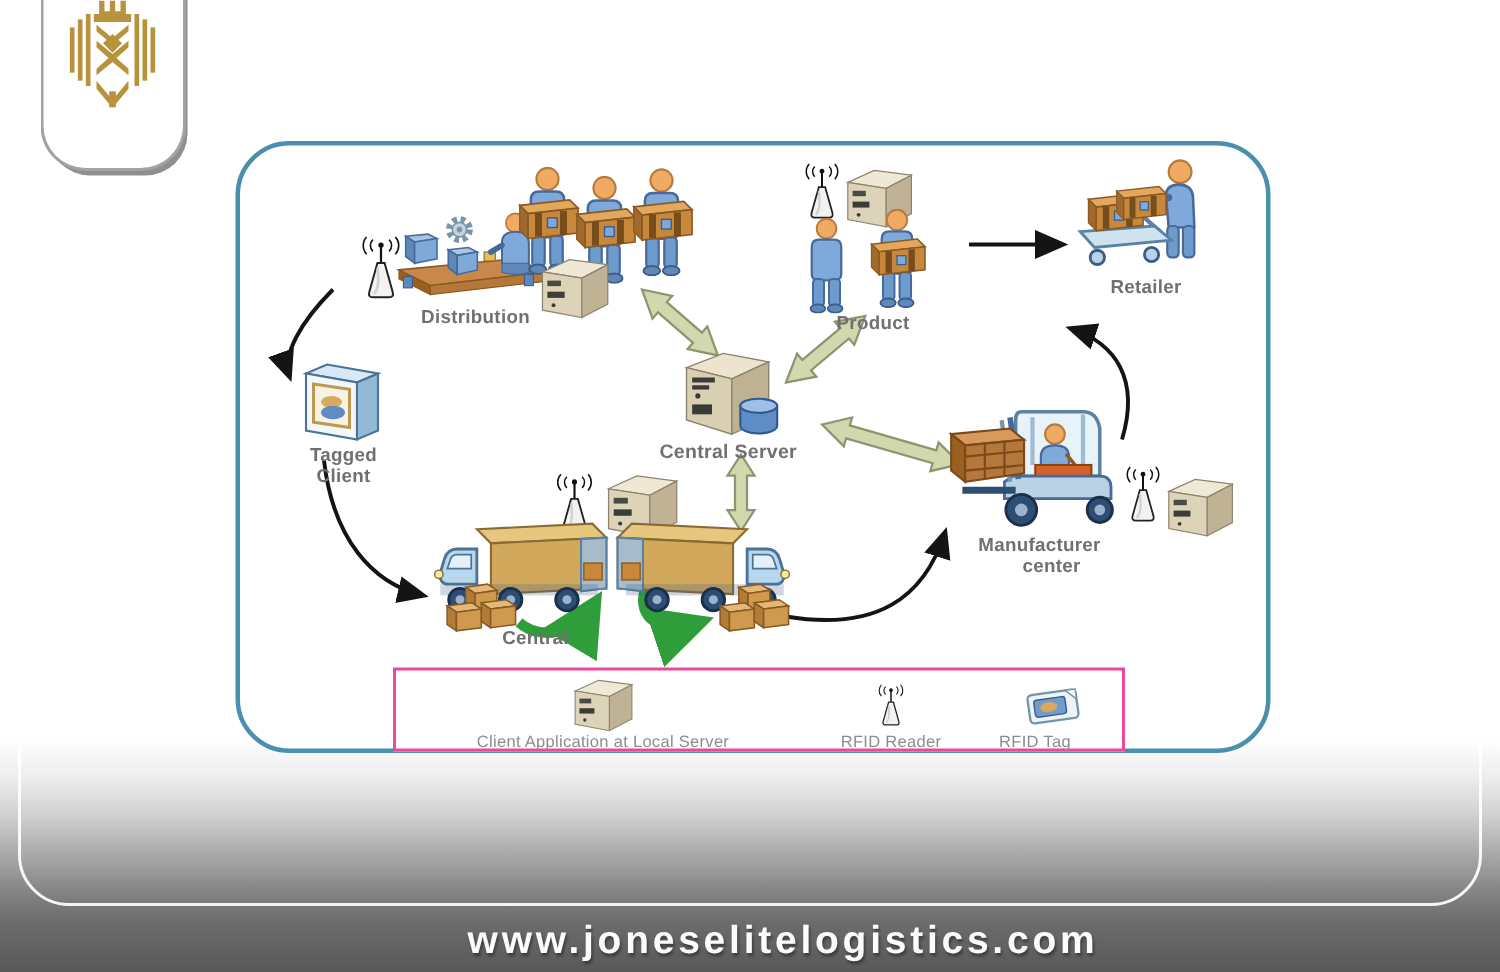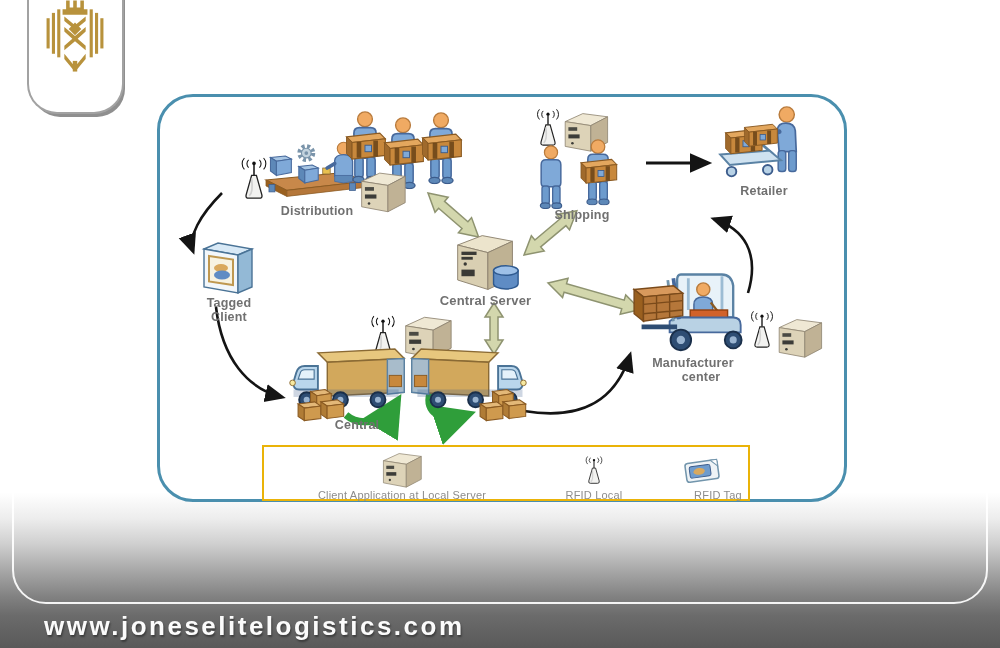--- a/index.html
+++ b/index.html
@@ -28,25 +28,25 @@
   }
   .illus{position:absolute;z-index:2;overflow:visible;}
   .flip{transform:scaleX(-1);}
   .overlay{position:absolute;left:0;top:0;width:690px;height:408px;z-index:1;pointer-events:none;}
   .nlabel{
     position:absolute;z-index:3;text-align:center;
     font-size:12.5px;font-weight:600;color:#707070;letter-spacing:.2px;line-height:1.1;
   }
   .legend{
     position:absolute;left:102px;top:348px;width:488px;height:56px;z-index:2;
-    border:2px solid #eab308;background:#fff;box-sizing:border-box;
+    border:2px solid #ec4899;background:#fff;box-sizing:border-box;
   }
   .legend .nlabel{font-size:11px;font-weight:500;color:#8c8c8c;}
   .footer-url{
-    position:absolute;left:0;right:0;bottom:6px;z-index:4;
+    position:absolute;left:0;right:0;bottom:6px;z-index:4;text-align:center;
     font-size:26px;font-weight:600;letter-spacing:2.5px;color:#fbfbfb;
     text-shadow:1px 2px 2px rgba(0,0,0,.38);
     padding-left:44px;
   }
 </style>
 </head>
 <body>
 
 <svg width="0" height="0" style="position:absolute" aria-hidden="true">
 <defs>
@@ -303,21 +303,21 @@
       </svg>
     <svg class="illus" style="left:402px;top:12px;width:48px;height:46px">
         <use href="#sym-server"></use>
       </svg>
     <svg class="illus" style="left:372px;top:48px;width:38px;height:64px">
         <use href="#sym-person"></use>
       </svg>
     <svg class="illus" style="left:410px;top:42px;width:56px;height:68px">
         <use href="#sym-worker"></use>
       </svg>
-    <div class="nlabel" style="left:372px;top:112px;width:100px">Shipping</div>
+    <div class="nlabel" style="left:372px;top:112px;width:100px">Product</div>
 
     <svg class="illus" style="left:552px;top:8px;width:100px;height:78px">
         <use href="#sym-cart"></use>
       </svg>
     <div class="nlabel" style="left:558px;top:88px;width:92px">Retailer</div>
 
     <svg class="illus" style="left:472px;top:170px;width:122px;height:86px">
         <use href="#sym-forklift"></use>
       </svg>
     <svg class="illus" style="left:586px;top:206px;width:32px;height:54px">
@@ -350,24 +350,24 @@
     <div class="nlabel" style="left:142px;top:322px;width:110px">Central</div>
 
     <div class="legend">
       <svg class="illus" style="left:112px;top:3px;width:52px;height:40px">
           <use href="#sym-server"></use>
         </svg>
       <div class="nlabel" style="left:6px;top:42px;width:264px">Client Application at Local Server</div>
       <svg class="illus" style="left:318px;top:5px;width:24px;height:37px">
           <use href="#sym-antenna"></use>
         </svg>
-      <div class="nlabel" style="left:270px;top:42px;width:120px">RFID Local</div>
+      <div class="nlabel" style="left:270px;top:42px;width:120px">RFID Reader</div>
       <svg class="illus" style="left:418px;top:8px;width:40px;height:32px">
           <use href="#sym-tag"></use>
         </svg>
-      <div class="nlabel" style="left:404px;top:42px;width:100px">RFID Tag</div>
+      <div class="nlabel" style="left:376px;top:42px;width:100px">RFID Tag</div>
     </div>
 
   </div>
 
   <div class="footer-url">www.joneselitelogistics.com</div>
 
 </div>
 
 </body></html>

